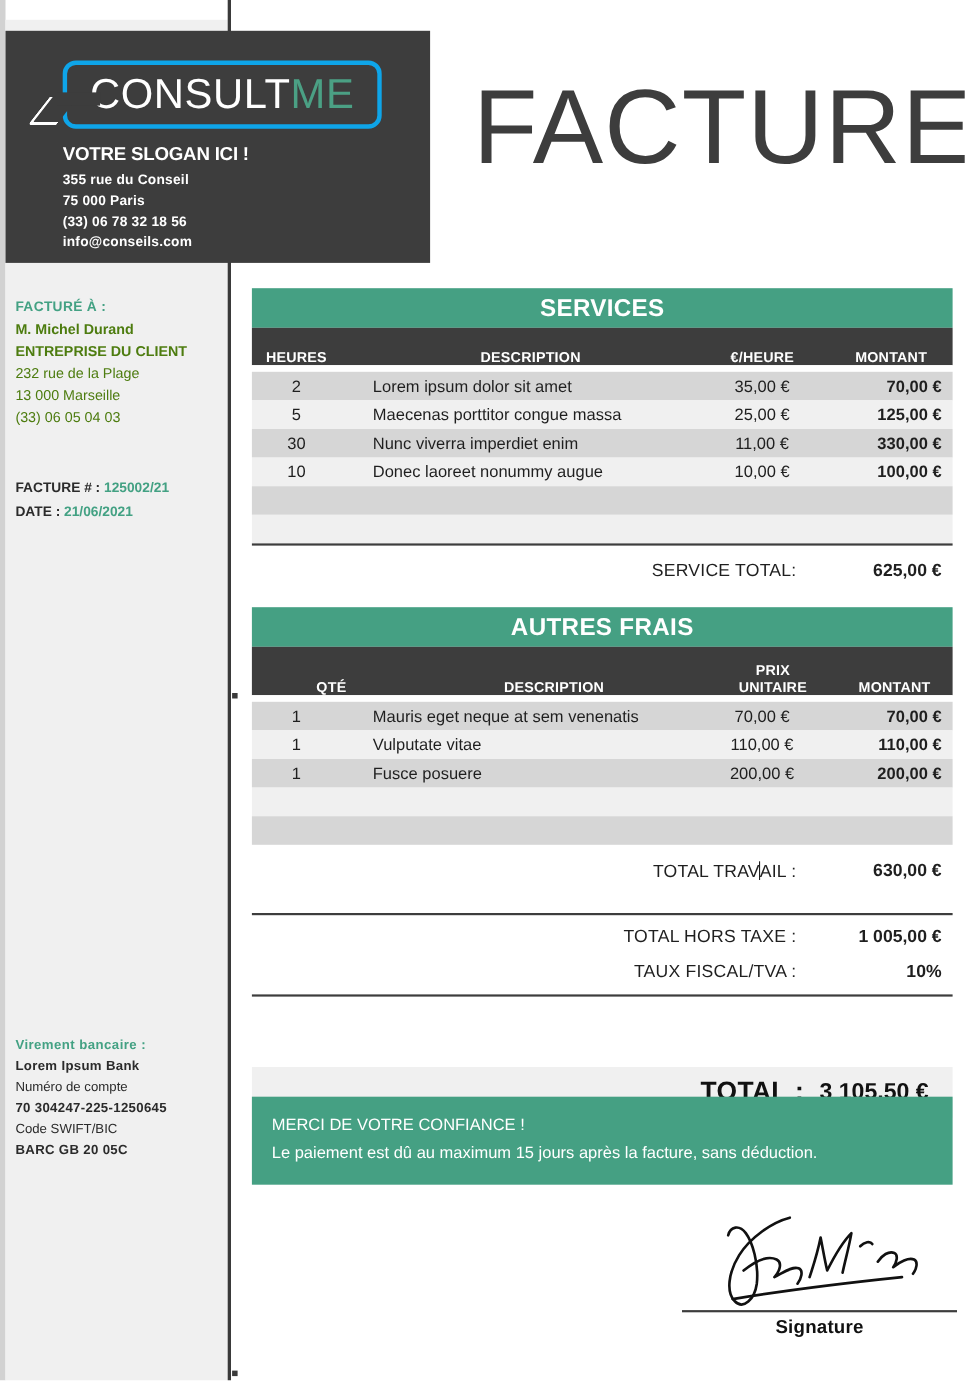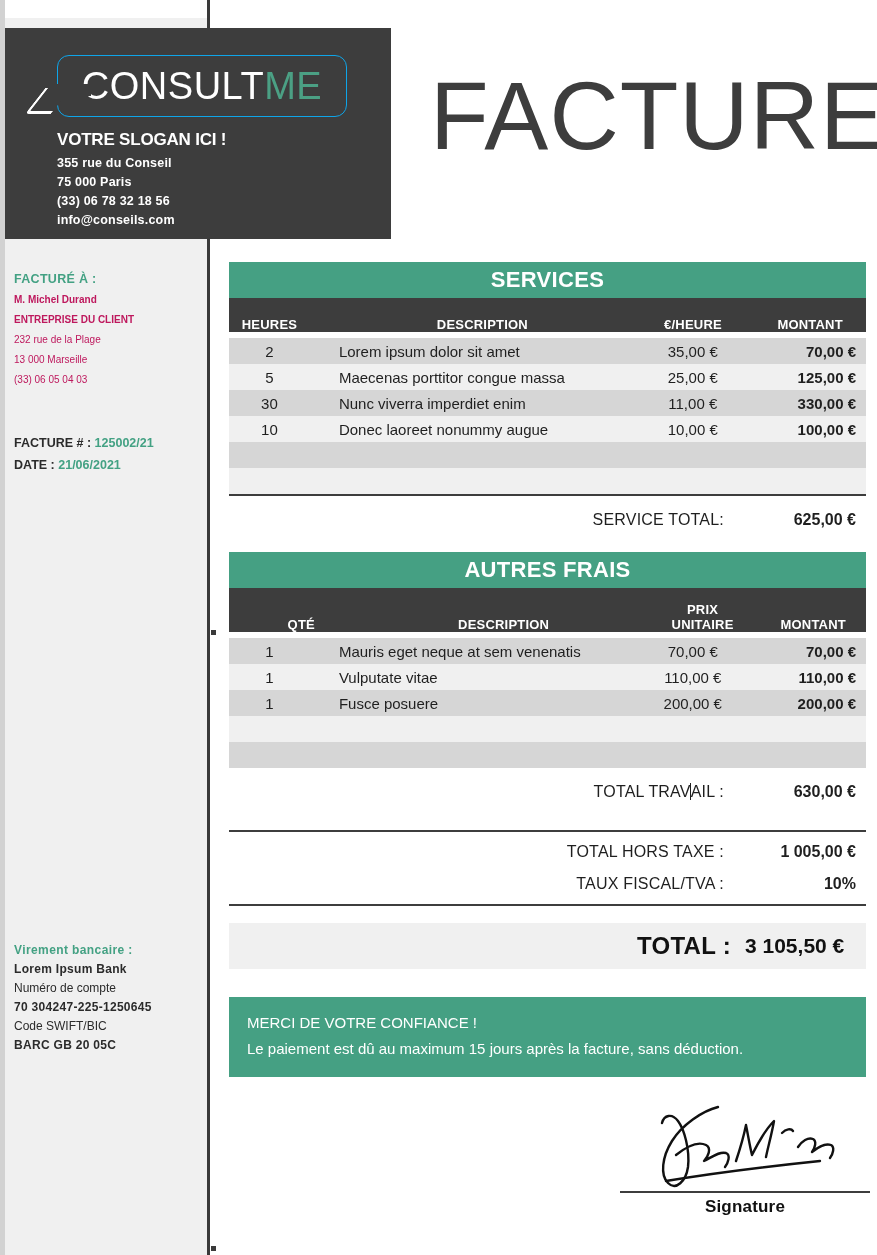--- a/index.html
+++ b/index.html
@@ -50,21 +50,21 @@
   .brand-block {
     position: absolute;
     left: 5px; top: 28px;
     width: 386px; height: 211px;
     background: #3d3d3d;
   }
   .logo-bubble {
     position: absolute;
     left: 52px; top: 27px;
     width: 290px; height: 62px;
-    border: 1px solid #0ea5e9;
+    border: 4px solid #0ea5e9;
     border-radius: 12px;
     display: flex;
     align-items: center;
     justify-content: center;
   }
   .logo-tail-fix {
     position: absolute;
     left: 30px; top: 60px;
     width: 26px; height: 26px;
     border-left: 3px solid #ffffff;
@@ -121,22 +121,22 @@
     position: absolute;
     left: 14px; top: 272px;
     color: #43a183;
     font-size: 12.5px;
     font-weight: bold;
     letter-spacing: 0.3px;
   }
   .sb-billed-body {
     position: absolute;
     left: 14px; top: 290px;
-    color: #be185d;
-    font-size: 10px;
+    color: #4d7c0f;
+    font-size: 13px;
     line-height: 20px;
   }
   .sb-billed-body .strong { font-weight: bold; }
 
   .sb-invoice-meta {
     position: absolute;
     left: 14px; top: 432px;
     font-size: 12.5px;
     font-weight: bold;
     line-height: 22px;
@@ -457,21 +457,21 @@
     <div class="lbl">TOTAL HORS TAXE :</div>
     <div class="val">1 005,00 €</div>
   </div>
   <div class="total-line">
     <div class="lbl">TAUX FISCAL/TVA :</div>
     <div class="val">10%</div>
   </div>
   <div class="rule-dark" style="margin-top:4px;"></div>
 </div>
 
-<div class="grand-total" style="top:923px;padding-left:48px;">
+<div class="grand-total" style="top:970px;padding-left:48px;">
   <div class="lbl">TOTAL :</div>
   <div class="val">3 105,50 €</div>
 </div>
 
 <div class="thanks" style="top:997px;">
   <div>MERCI DE VOTRE CONFIANCE !</div>
   <div>Le paiement est dû au maximum 15 jours après la facture, sans déduction.</div>
 </div>
 
 <div class="sig-wrap">

